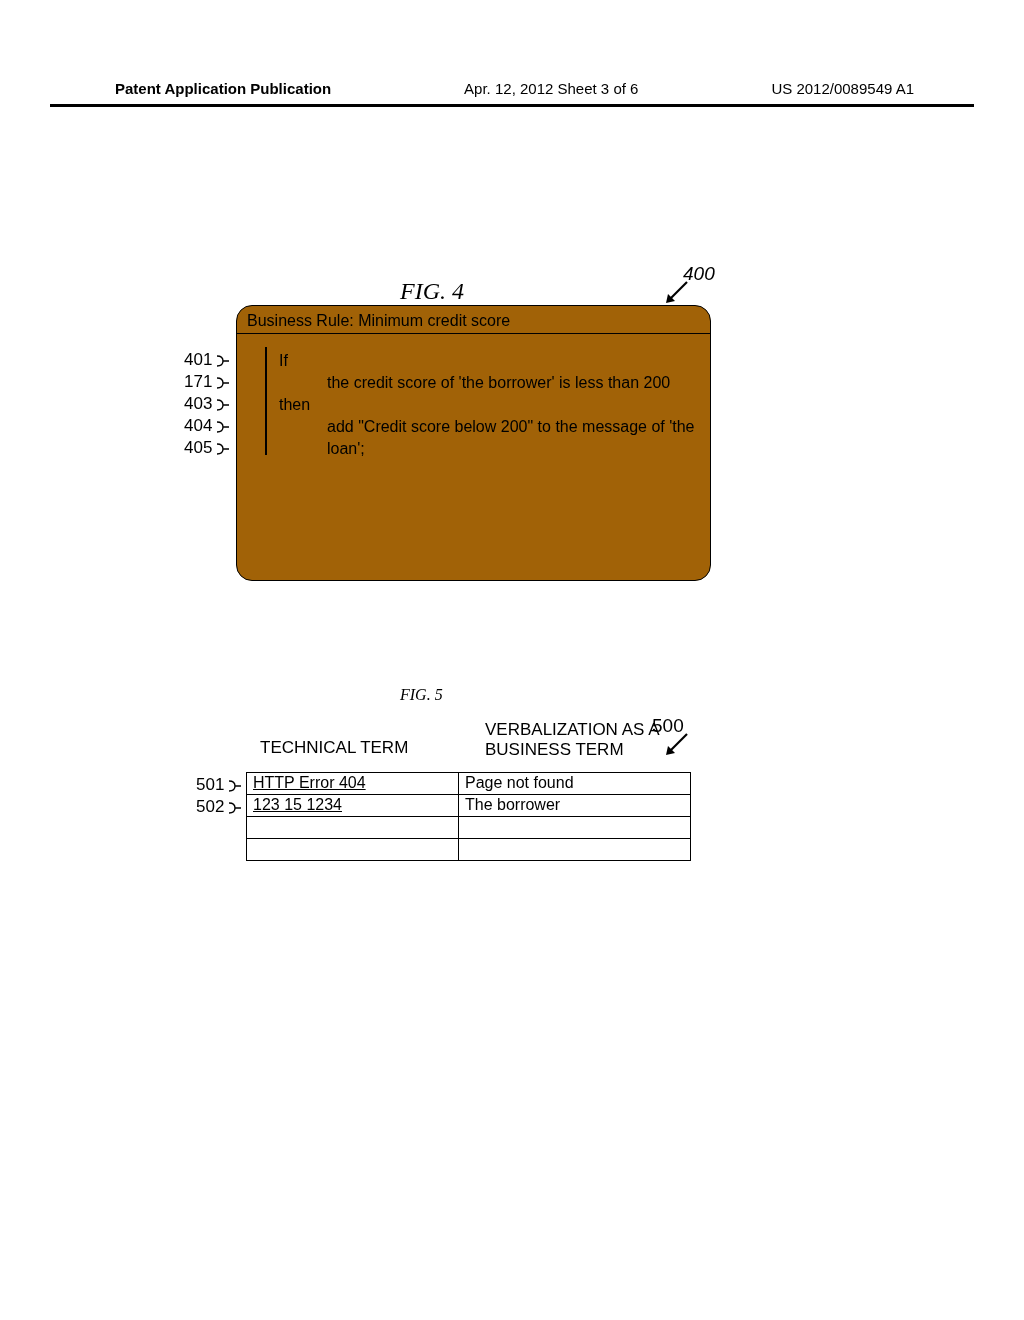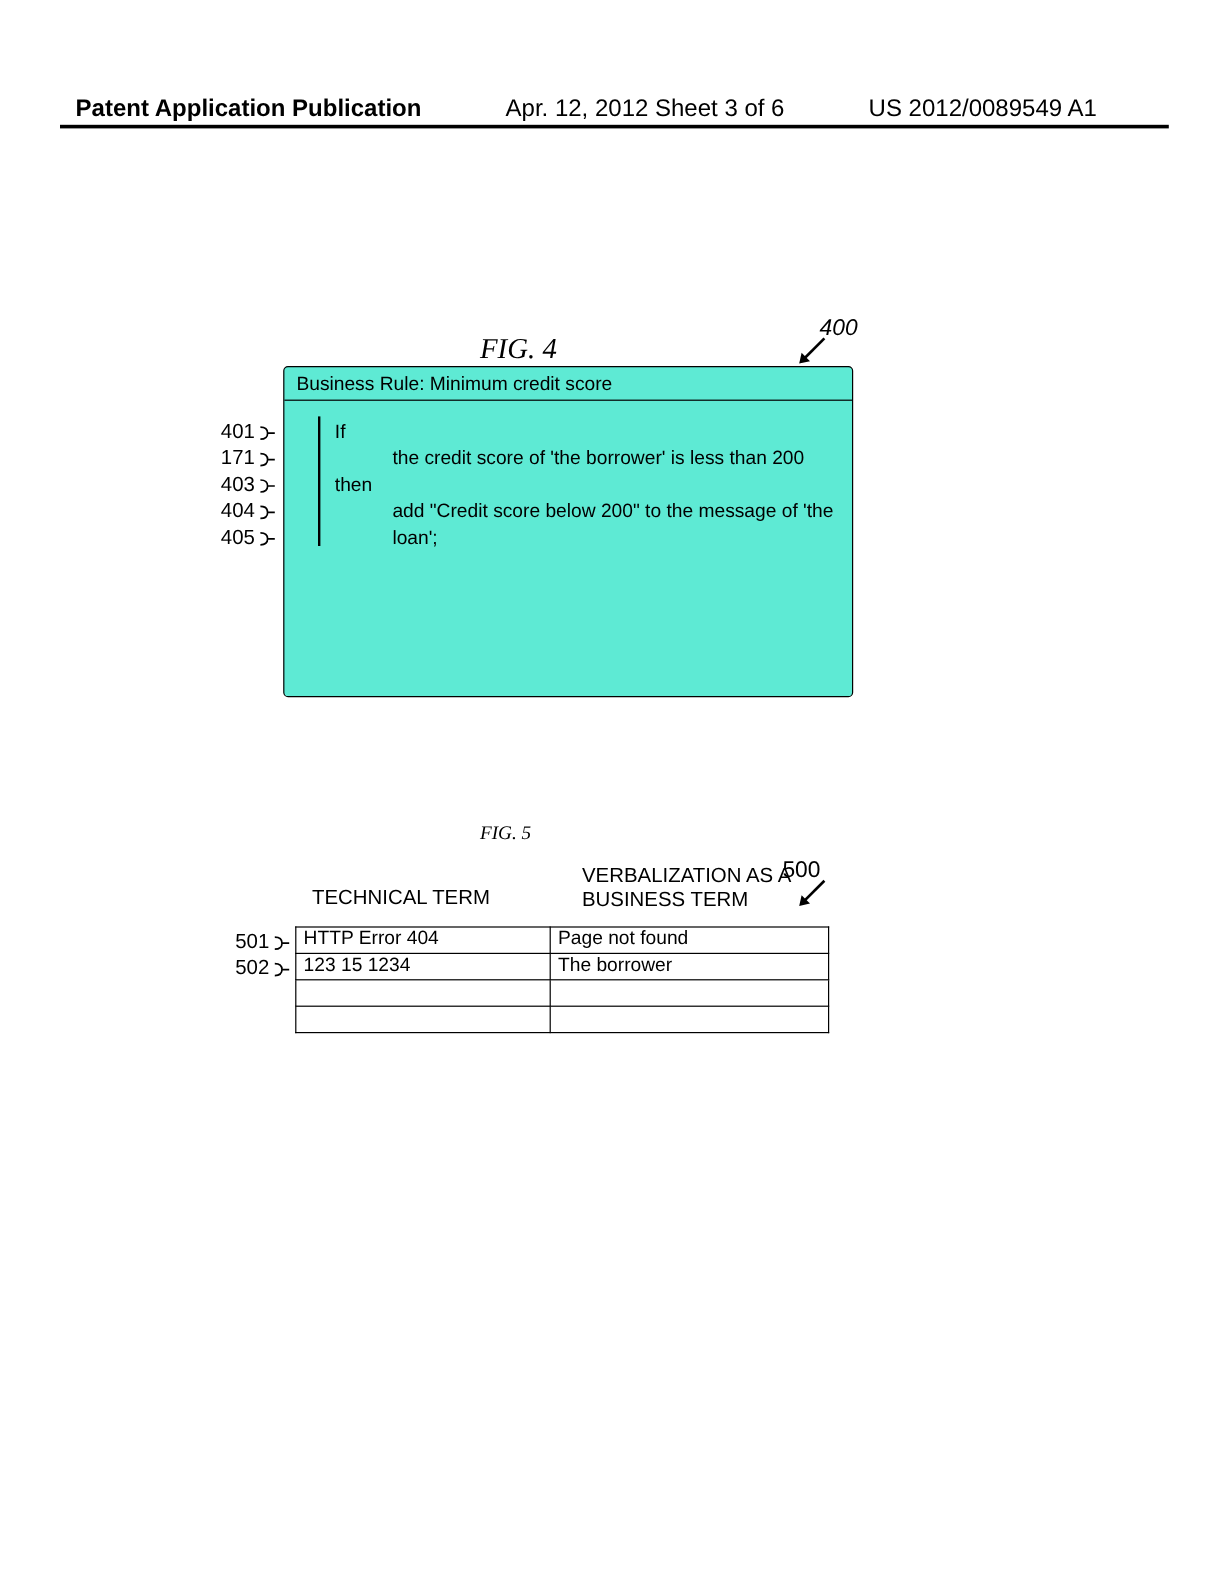--- a/index.html
+++ b/index.html
@@ -12,24 +12,24 @@
       height: 1320px;
       background: #ffffff;
       font-family: Arial, Helvetica, sans-serif;
       position: relative;
     }
     .header {
       position: absolute;
       top: 80px;
       left: 0;
       right: 0;
-      padding: 0 110px 0 63px;
+      padding: 0 110px 0 115px;
       display: flex;
       justify-content: space-between;
-      font-size: 20px;
+      font-size: 15px;
     }
     .header-left {
       font-weight: bold;
     }
     .header-center {
       font-weight: normal;
     }
     .header-right {
       font-weight: normal;
     }
@@ -65,22 +65,22 @@
       width: 26px;
       height: 26px;
     }
     .fig4-box {
       position: absolute;
       top: 305px;
       left: 236px;
       width: 475px;
       height: 276px;
       border: 1.5px solid #000;
-      border-radius: 4px;
-      background: #5eead4;
+      border-radius: 16px;
+      background: #a16207;
     }
     .fig4-rule-title {
       position: absolute;
       top: 6px;
       left: 10px;
       font-size: 16px;
     }
     .fig4-hr {
       position: absolute;
       top: 27px;
@@ -158,21 +158,21 @@
       left: 246px;
       border-collapse: collapse;
       font-size: 16px;
     }
     .fig5-table td {
       border: 1.5px solid #000;
       height: 22px;
       padding: 1px 6px;
       vertical-align: top;
     }
-    .fig5-table td.c1 { width: 212px; }
+    .fig5-table td.c1 { width: 212px; text-decoration: underline; }
     .fig5-table td.c2 { width: 232px; }
     .fig5-rownums {
       position: absolute;
       top: 774px;
       left: 196px;
       font-size: 17px;
       line-height: 22px;
     }
   </style>
 </head>

